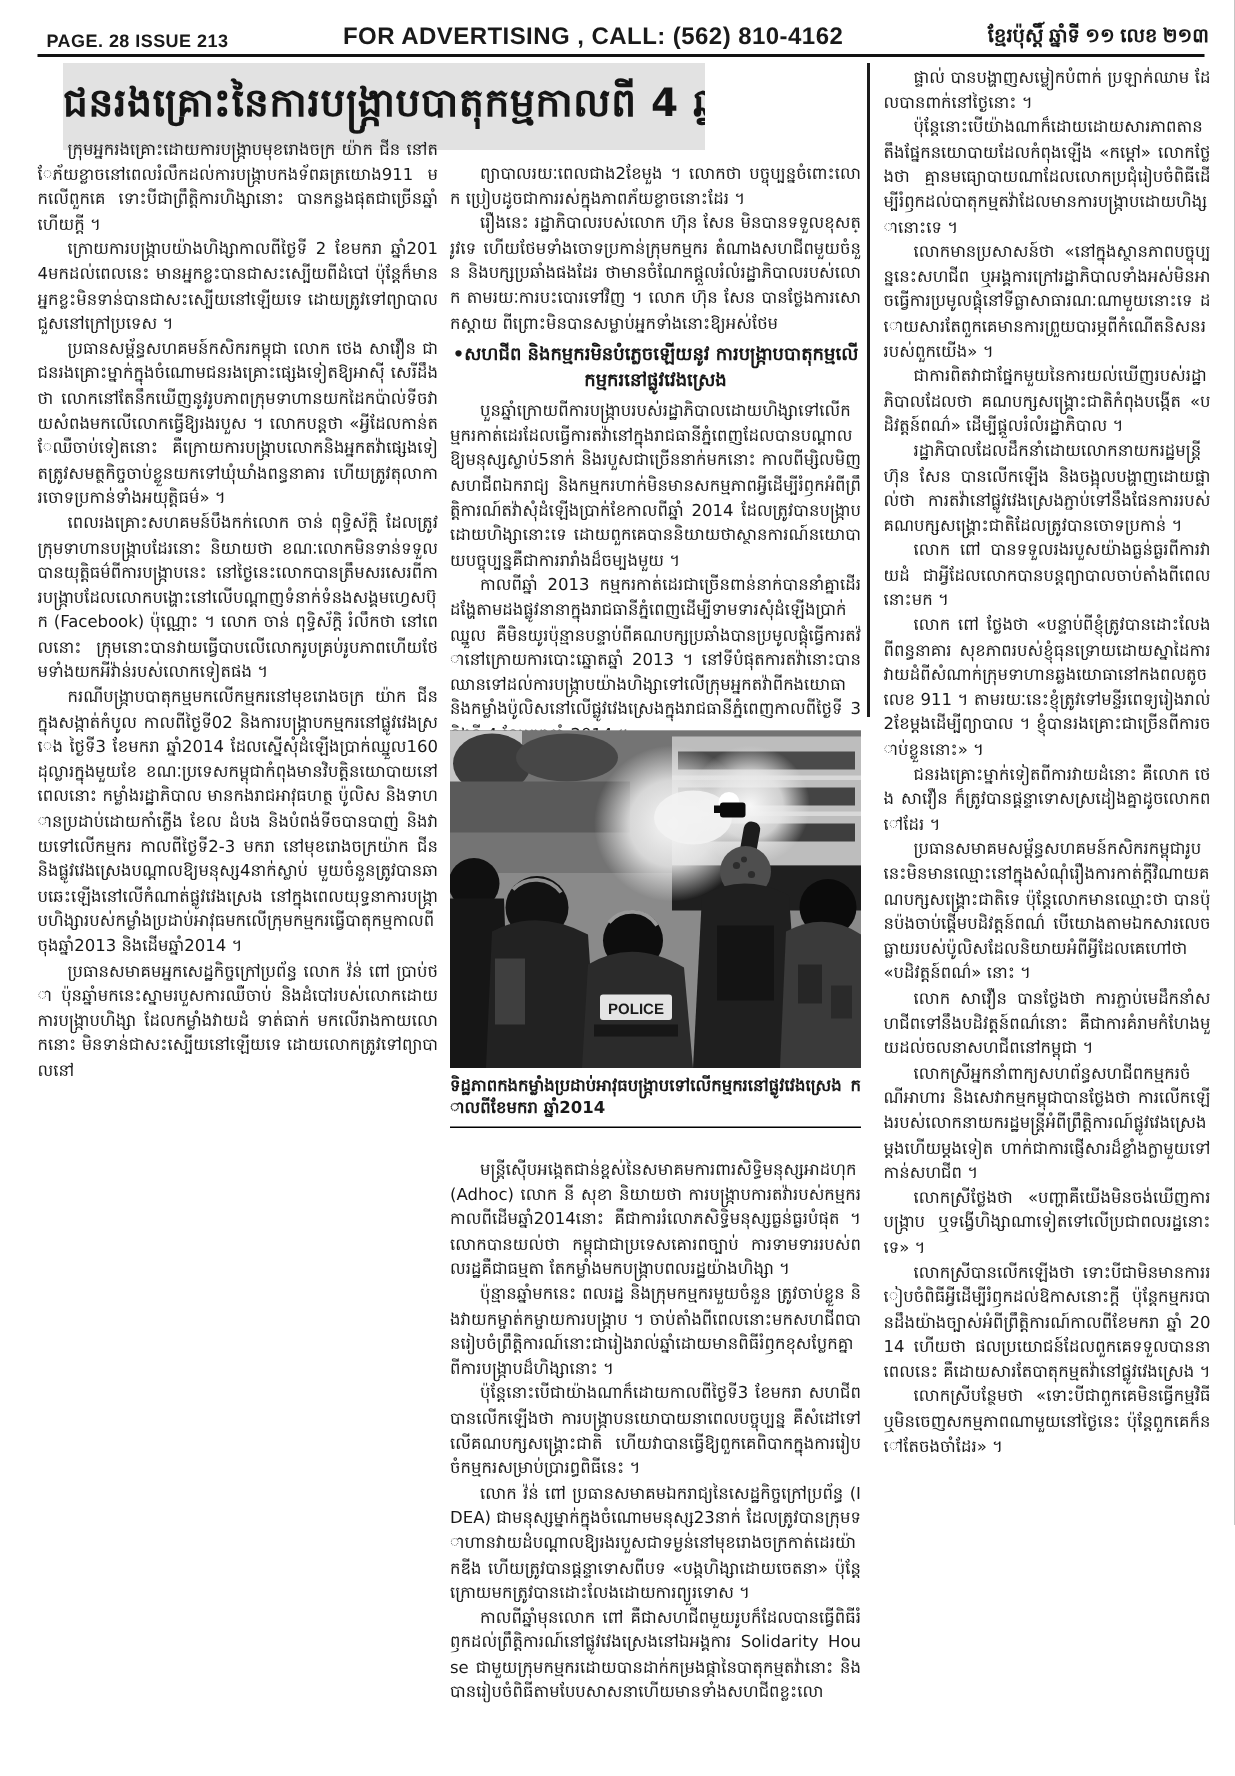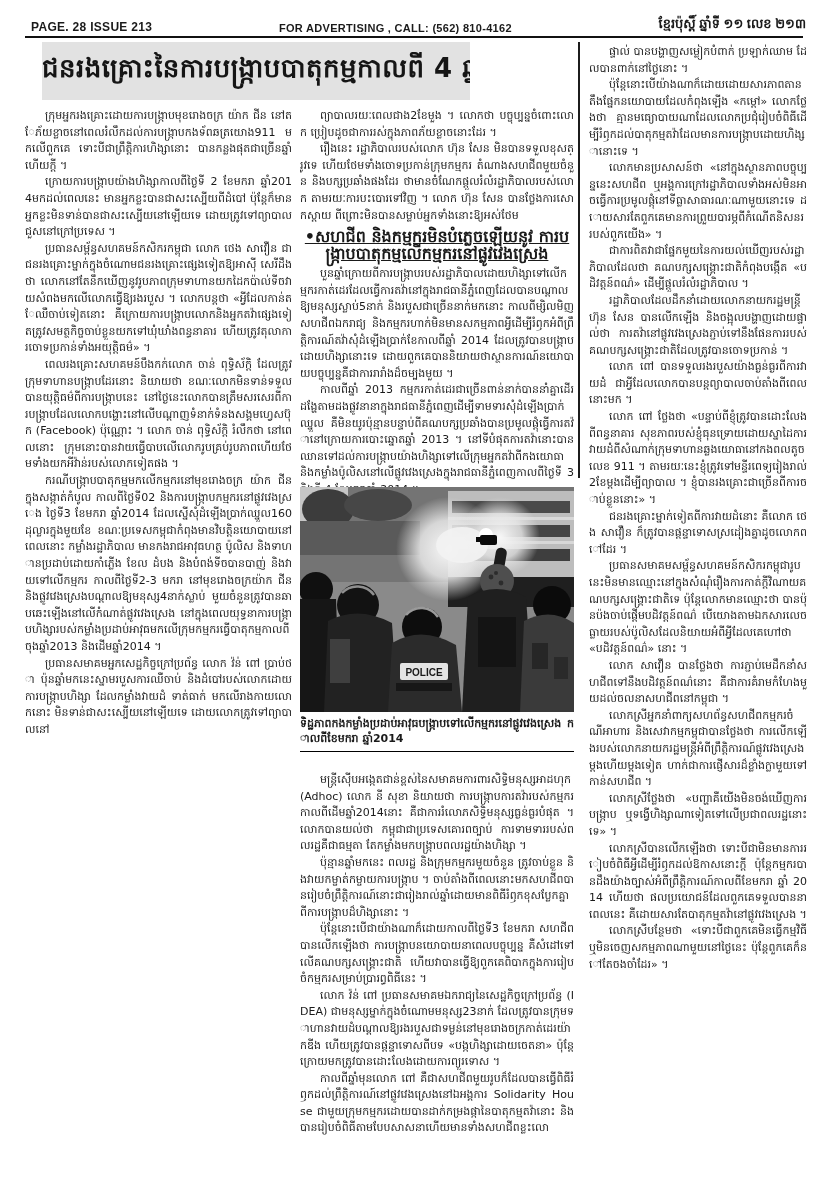--- a/index.html
+++ b/index.html
@@ -8,44 +8,44 @@
     background:#ffffff;color:#1a1a1a;overflow:hidden;
     font-family:"DejaVu Sans",sans-serif;
   }
   
   .masthead{
     position:absolute;left:31px;top:12px;width:775px;height:22px;
     display:flex;justify-content:space-between;align-items:flex-end;
     font-family:"Liberation Sans",sans-serif;font-weight:bold;
   }
   .mh-left{font-size:12px;letter-spacing:.3px;}
-  .mh-center{font-size:11px;letter-spacing:.3px;}
+  .mh-center{font-size:16px;letter-spacing:.3px;}
   .mh-right{font-size:13px;padding-left:20px;}
   .masthead-rule{position:absolute;left:25px;top:36px;width:778px;height:2px;background:#111;}
   
   .headline-banner{
     position:absolute;left:42px;top:42px;width:428px;height:58px;
     background:#e2e2e2;display:flex;align-items:center;justify-content:flex-start;
   }
   .headline-text{
     font-size:26px;font-weight:bold;color:#151515;letter-spacing:.5px;
     white-space:nowrap;overflow:hidden;
   }
   
   .col{position:absolute;font-size:11px;line-height:16.6px;overflow:hidden;text-align:justify;}
   .col p{margin:0;text-indent:20px;word-break:break-all;overflow-wrap:anywhere;}
-  .col-left{left:25px;top:108px;width:267px;height:1068px;}
+  .col-left{left:25px;top:92px;width:267px;height:1068px;}
   .col-middle{left:300px;top:108px;width:274px;height:1068px;}
   .col-right{left:589px;top:44px;width:218px;height:1132px;}
   .column-divider{position:absolute;left:578px;top:42px;width:2px;height:436px;background:#1c1c1c;}
   .mid-top{height:379px;overflow:hidden;}
   .mid-bottom{overflow:hidden;}
   .section-subhead{
-    font-weight:bold;font-size:16px;line-height:17px;text-align:center;
-    margin:4px 0 4px 0;word-break:break-all;overflow-wrap:anywhere;text-decoration:underline;
+    font-weight:bold;font-size:12px;line-height:17px;text-align:center;
+    margin:4px 0 4px 0;word-break:break-all;overflow-wrap:anywhere;
   }
   
   .news-photo{display:block;width:274px;height:225px;background:#777;}
   .photo-caption{
     font-size:11px;font-weight:bold;line-height:15px;padding:4px 0 5px 0;
     border-bottom:1.5px solid #000;margin-bottom:20px;text-align:justify;
     word-break:break-all;overflow-wrap:anywhere;
   }
 </style>
 </head>

